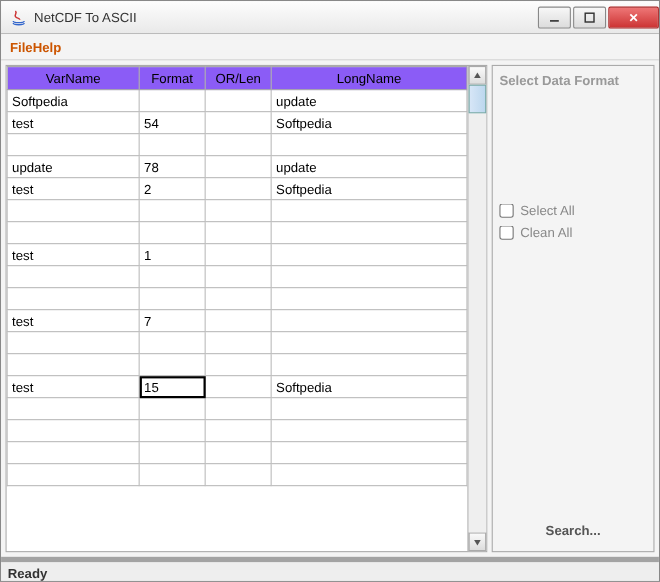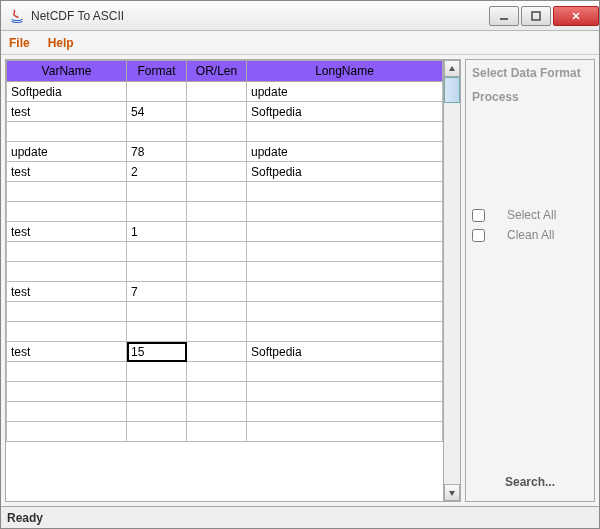--- a/index.html
+++ b/index.html
@@ -8,21 +8,21 @@
 .window { width: 600px; height: 529px; background: #f0f0f0; border: 1px solid #888; display: flex; flex-direction: column; box-shadow: 0 0 4px rgba(0,0,0,.3); }
 
 .titlebar { height: 30px; background: linear-gradient(#fdfdfd,#e9e9e9); display: flex; align-items: center; padding: 0 0 0 8px; border-bottom: 1px solid #bbb; }
 .titlebar .java-icon { width: 16px; height: 16px; margin-right: 6px; }
 .titlebar .title { flex: 1; color: #333; }
 .win-btns { display: flex; gap: 0; }
 .win-btn { width: 30px; height: 20px; border: 1px solid #888; background: linear-gradient(#f7f7f7,#dcdcdc); display: flex; align-items: center; justify-content: center; border-radius: 2px; margin-left: 2px; }
 .win-btn.close { background: linear-gradient(#e77,#c33); border-color: #a22; color:#fff; width: 46px; }
 .win-btn svg { width: 10px; height: 10px; }
 
-.menubar { height: 24px; background: #f4f4f4; border-bottom: 1px solid #ccc; display: flex; align-items: center; padding: 0 8px; gap: 18px; }
+.menubar { height: 24px; background: #f4f4f4; border-bottom: 1px solid #ccc; display: flex; align-items: center; padding: 0 8px; }
 .menubar span { color: #cc5500; font-weight: bold; cursor: default; }
 
 .body { flex: 1; display: flex; background: #f4f4f4; position: relative; padding: 2px; }
 
 .left { flex: 1; display: flex; flex-direction: column; border: 1px solid #aaa; background: #fff; margin: 2px 0 2px 2px; }
 .list-title { font-weight: bold; text-align: center; padding: 4px 0; background: #f4f4f4; }
 .table-wrap { flex: 1; display: flex; }
 .table-scroll { flex: 1; overflow: hidden; }
 table { border-collapse: collapse; width: 100%; table-layout: fixed; }
 th { background: #8b5cf6; border: 1px solid #aaa; padding: 3px 4px; font-weight: normal; text-align: center; }
@@ -31,29 +31,29 @@
 col.c1 { width: 120px; }
 col.c2 { width: 60px; }
 col.c3 { width: 60px; }
 col.c4 { }
 
 .vscroll { width: 17px; background: #e9e9e9; border-left: 1px solid #aaa; display: flex; flex-direction: column; }
 .vscroll .arrow { height: 17px; background: linear-gradient(#fafafa,#ddd); border: 1px solid #aaa; display:flex; align-items:center; justify-content:center; }
 .vscroll .track { flex: 1; background: #efefef; position: relative; }
 .vscroll .thumb { position: absolute; top: 0; left: 0; right: 0; height: 26px; background: linear-gradient(90deg,#d7e6f7,#bcd7ee); border: 1px solid #7aa; }
 
-.right { width: 130px; background: #f4f4f4; border: 1px solid #aaa; margin: 2px 2px 2px 4px; display: flex; flex-direction: column; padding: 4px 6px; gap: 6px; color: #777; }
+.right { width: 148px; background: #f4f4f4; border: 1px solid #aaa; margin: 2px 2px 2px 4px; display: flex; flex-direction: column; padding: 4px 6px; gap: 6px; color: #777; }
 .right .btn { border: 1px solid #aaa; background: linear-gradient(#fdfdfd,#e6e6e6); text-align: center; padding: 3px 0; color: #888; }
 .right .spacer1 { height: 90px; }
-.right .chk { display: flex; align-items: center; gap: 22px; color: #888; }
+.right .chk { display: flex; align-items: center; gap: 6px; color: #888; }
 .right .chk input { width: 13px; height: 13px; }
 .right .search { margin-top: auto; color: #555; font-weight: bold; padding-bottom: 8px; text-align: center; }
 .right .disabled-label { color:#999; font-weight:bold; padding: 2px 0; }
 
-.status { height: 22px; border-top: 1px solid #a3a3a3; background: #eee; display:flex; align-items:center; padding: 0 6px; font-weight: bold; color: #333; }
+.status { height: 22px; border-top: 5px solid #a3a3a3; background: #eee; display:flex; align-items:flex-end; padding: 0 6px; font-weight: bold; color: #333; }
 </style>
 </head>
 <body>
 
 <div class="window">
 
   <div class="titlebar">
     <span class="java-icon">
       <svg viewBox="0 0 16 16">
           <path d="M5 2c2 2-1 3 0 5 1 2 4 1 4 3" stroke="#c33" fill="none" stroke-width="1.4"></path>
@@ -231,21 +231,20 @@
               <svg width="8" height="8" viewBox="0 0 8 8">
                 <polygon points="1,2 7,2 4,7" fill="#555"></polygon>
               </svg>
             </div>
         </div>
       </div>
     </div>
 
     <div class="right">
       <div class="disabled-label">Select Data Format</div>
-      <div class="disabled-label">Process</div>
       <div class="spacer1"></div>
       <label class="chk">
         <input type="checkbox" style="">
         <span>Select All</span>
       </label>
       <label class="chk">
         <input type="checkbox" style="">
         <span>Clean All</span>
       </label>
       <div class="search">Search...</div>

